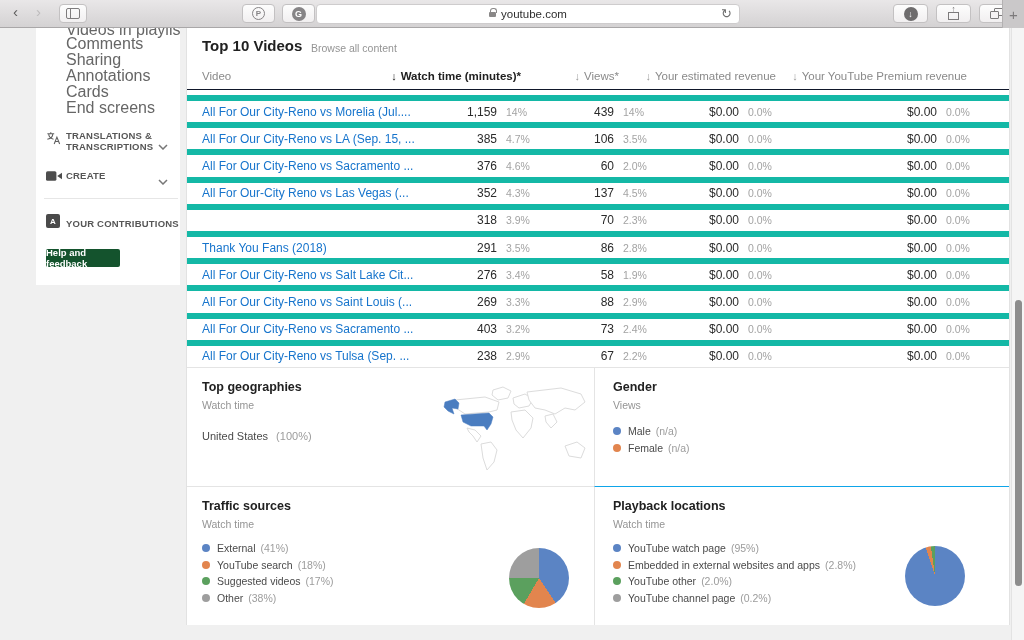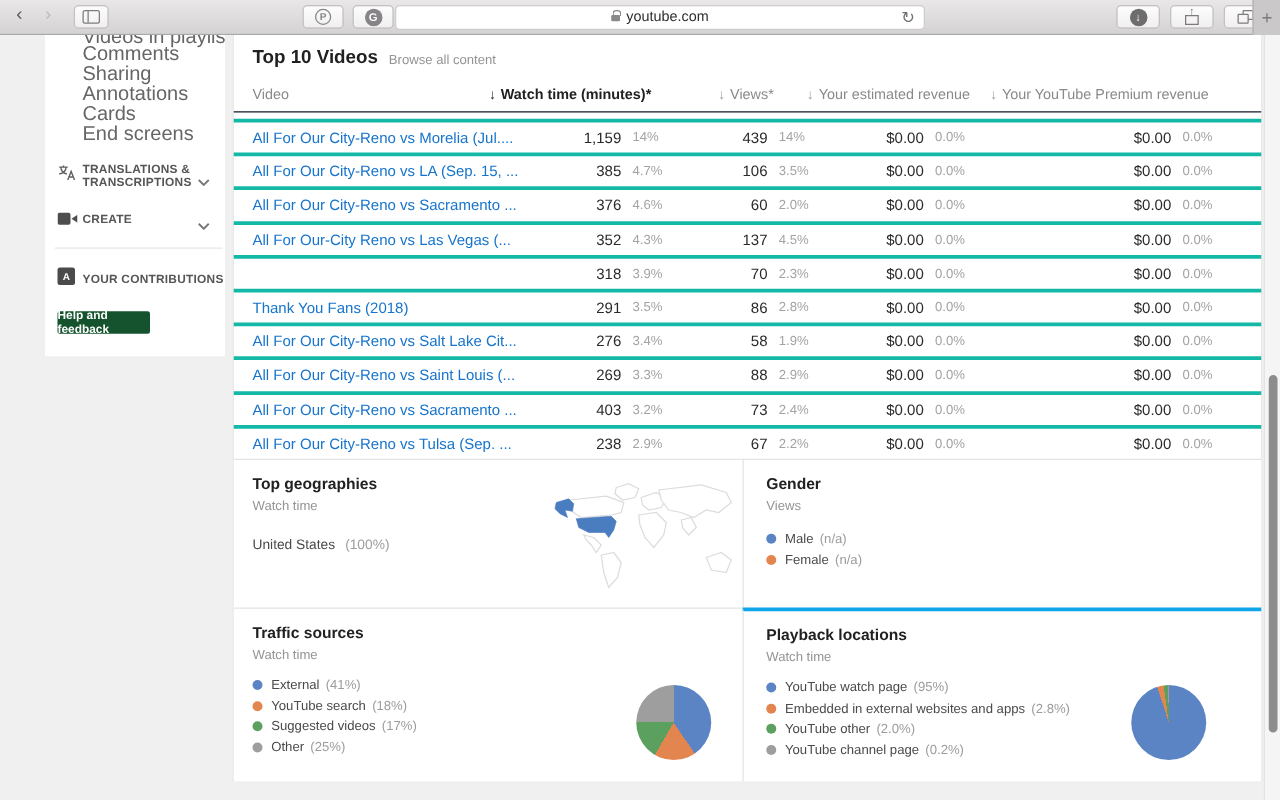--- a/index.html
+++ b/index.html
@@ -58,35 +58,35 @@
     border:1px solid #e2e2e2; border-top:none; }
   .tbl-title { position:absolute; left:15px; top:9px; font-size:15px; font-weight:bold; color:#212121; }
   .browse { position:absolute; left:124px; top:14px; font-size:10.5px; color:#949494; cursor:pointer; }
   .thead { position:absolute; left:0; right:0; top:34px; height:28px; border-bottom:1px solid #0f172a;
     font-size:11.5px; color:#8a8a8a; }
   .thead span.cell { position:absolute; line-height:28px; white-space:nowrap; cursor:pointer; }
   .sort-arrow { color:#9e9e9e; margin-right:4px; font-size:11px; }
   .h-active { color:#212121; font-weight:bold; }
   .h-active .sort-arrow { color:#212121; }
   .tbody { position:absolute; left:0; right:0; top:67px; }
-  .trow { position:relative; height:27.2px; border-top:3px solid #14b8a6; }
+  .trow { position:relative; height:27.2px; border-top:6px solid #14b8a6; }
   .trow span { position:absolute; top:50%; transform:translateY(-50%); white-space:nowrap; }
   .r-title { left:15px; font-size:12px; color:#1674cc; cursor:pointer; }
   .r-num { font-size:12px; color:#2a2a2a; }
   .r-pct { font-size:10.5px; color:#a3a3a3; }
   .num-wt { right:512px; } .pct-wt { left:319px; }
   .num-v  { right:395px; } .pct-v  { left:436px; }
   .num-r  { right:270px; } .pct-r  { left:561px; }
   .num-p  { right:72px;  } .pct-p  { left:759px; }
   
   .panel { position:absolute; background:#fff;padding-left:32px; }
   .p-geo      { left:0;   top:339px; width:407px; height:119px; border-top:1px solid #e4e4e4; }
   .p-gender   { left:407px; top:339px; width:415px; height:119px; border-top:1px solid #e4e4e4; border-left:1px solid #e4e4e4; }
   .p-traffic  { left:0;   top:458px; width:407px; height:139px; border-top:1px solid #e4e4e4; }
-  .p-playback { left:407px; top:458px; width:415px; height:139px; border-top:3px solid #0ea5e9; border-left:1px solid #e4e4e4; }
+  .p-playback { left:407px; top:458px; width:415px; height:139px; border-top:1px solid #0ea5e9; border-left:1px solid #e4e4e4; }
   .p-title { position:absolute; left:15px; top:12px; font-size:12.5px; font-weight:bold; color:#212121; }
   .p-metric { position:absolute; left:15px; top:31px; font-size:10.5px; color:#949494; }
   .p-gender .p-title, .p-gender .p-metric, .p-playback .p-title, .p-playback .p-metric { left:18px; }
   .legend-item { position:absolute; height:14px; display:flex; align-items:center; font-size:10.5px; color:#4a4a4a; white-space:nowrap; }
   .dot { width:8px; height:8px; border-radius:50%; margin-right:7px; flex:none; }
   .l-val { color:#9c9c9c; margin-left:5px; }
   .geo-entry { position:absolute; left:15px; top:62px; font-size:11px; color:#4a4a4a; }
   .map { position:absolute; left:254px; top:16px; width:150px; height:97px; }
   .pie { position:absolute; width:60px; height:60px; border-radius:50%; }
   .pie-traffic { left:322px; top:61px; }
@@ -366,21 +366,21 @@
         <span class="l-val">(18%)</span>
     </div>
     <div class="legend-item" style="left:15px;top:87px">
       <span class="dot" style="background: rgb(91, 160, 94);"></span>
       <span>Suggested videos</span>
         <span class="l-val">(17%)</span>
     </div>
     <div class="legend-item" style="left:15px;top:104px">
       <span class="dot" style="background: rgb(158, 158, 158);"></span>
       <span>Other</span>
-        <span class="l-val">(25%)</span>
+        <span class="l-val">(38%)</span>
     </div>
     <div class="pie pie-traffic" style="background: conic-gradient(rgb(91, 132, 196) 0%, rgb(91, 132, 196) 40.5941%, rgb(226, 133, 78) 40.5941%, rgb(226, 133, 78) 58.4158%, rgb(91, 160, 94) 58.4158%, rgb(91, 160, 94) 75.2475%, rgb(158, 158, 158) 75.2475%, rgb(158, 158, 158) 100%);"></div>
   </div>
 
   <div class="panel p-playback">
     <div class="p-title">Playback locations</div>
     <div class="p-metric">Watch time</div>
     <div class="legend-item" style="left:18px;top:54px">
       <span class="dot" style="background: rgb(91, 132, 196);"></span>
       <span>YouTube watch page</span>

